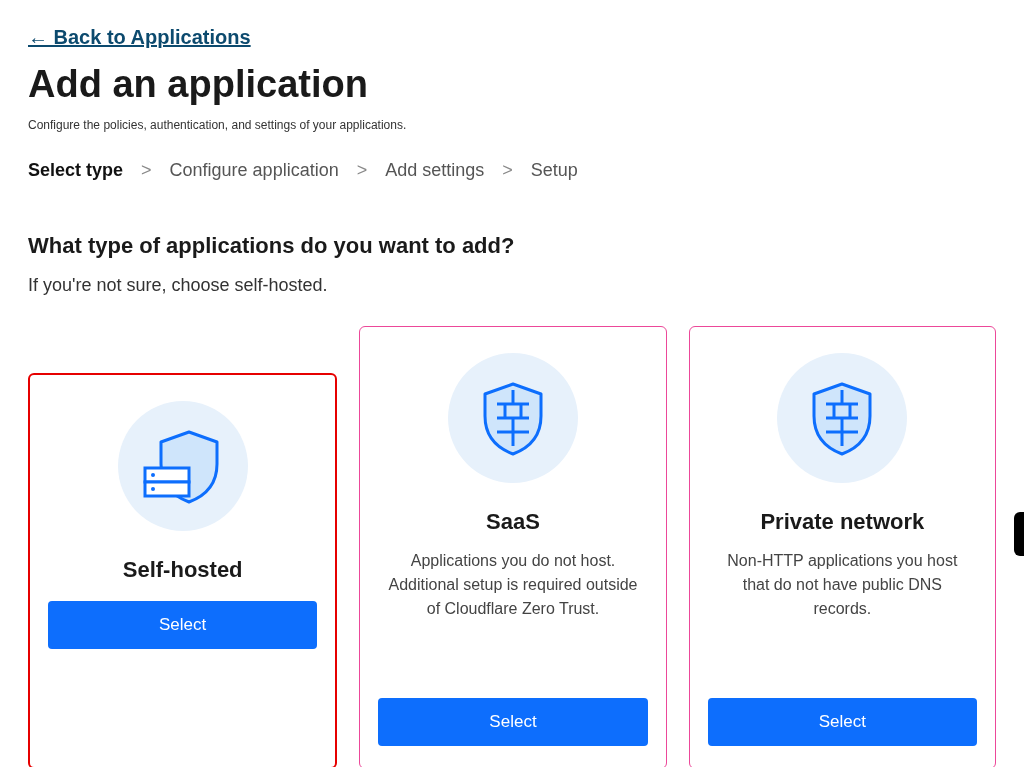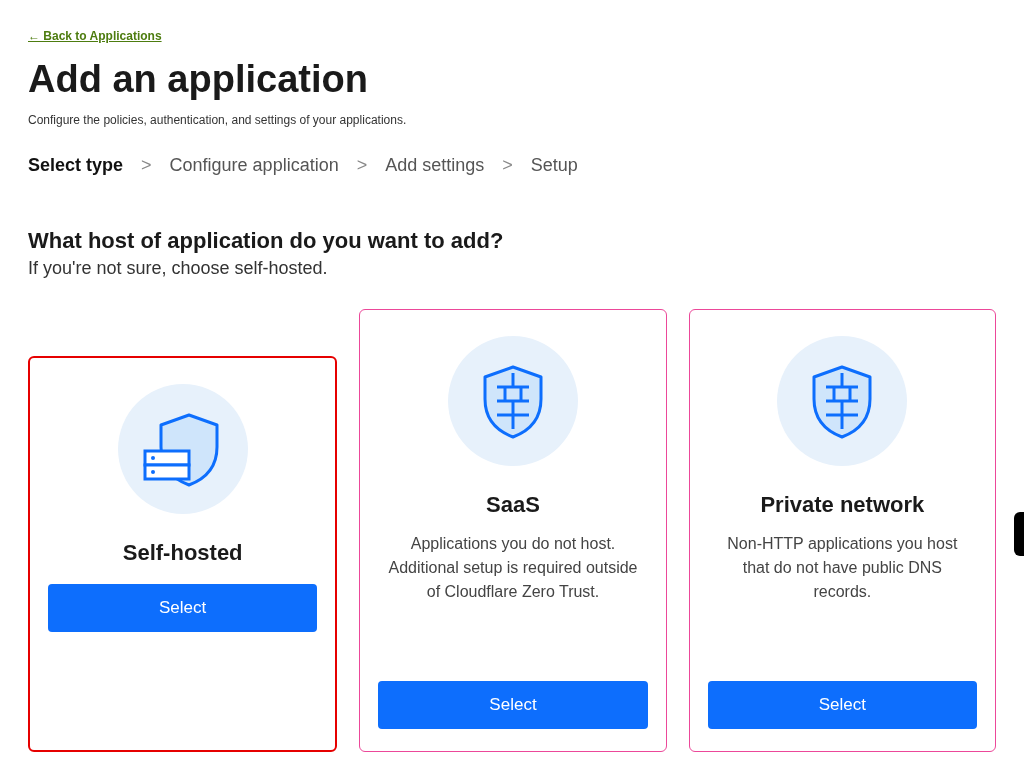--- a/index.html
+++ b/index.html
@@ -3,23 +3,23 @@
   <meta charset="utf-8">
   <style>
     * { margin: 0; padding: 0; box-sizing: border-box; }
     body {
       font-family: -apple-system, BlinkMacSystemFont, "Segoe UI", Helvetica, Arial, sans-serif;
       background: #fff;
       padding: 26px 28px;
       color: #222;
     }
     .back-link {
-      color: #4d7c0f;
+      color: #0c4a6e;
       text-decoration: underline;
-      font-size: 12px;
+      font-size: 20px;
       font-weight: 600;
       cursor: pointer;
     }
     .page-title {
       font-size: 38px;
       font-weight: 700;
       color: #1a1a1a;
       margin-top: 14px;
     }
     .page-subtitle {
@@ -46,21 +46,21 @@
     }
     .section-title {
       font-size: 22px;
       font-weight: 700;
       color: #1a1a1a;
       margin-top: 52px;
     }
     .section-hint {
       font-size: 18px;
       color: #333;
-      margin-top: 4px;
+      margin-top: 16px;
     }
     .cards {
       display: flex;
       gap: 22px;
       margin-top: 30px;
     }
     .card {
       flex: 1;
       border: 1px solid #ec4899;
       border-radius: 6px;
@@ -134,21 +134,21 @@
 <nav class="breadcrumb">
   <span class="breadcrumb-step active">Select type</span>
   <span class="breadcrumb-sep">&gt;</span>
   <span class="breadcrumb-step">Configure application</span>
   <span class="breadcrumb-sep">&gt;</span>
   <span class="breadcrumb-step">Add settings</span>
   <span class="breadcrumb-sep">&gt;</span>
   <span class="breadcrumb-step">Setup</span>
 </nav>
 
-<h2 class="section-title">What host of application do you want to add?</h2>
+<h2 class="section-title">What type of applications do you want to add?</h2>
 <p class="section-hint">If you're not sure, choose self-hosted.</p>
 
 <div class="cards">
 
   <div class="card highlighted">
     <div class="icon-wrap">
       <svg width="100" height="100" viewBox="0 0 100 100">
         <path d="M56 16 L84 26 L84 48 C84 68 72 80 56 86 C40 80 28 68 28 48 L28 26 Z" fill="#cfe5fb" stroke="#0d6efd" stroke-width="3" stroke-linejoin="round"></path>
         <rect x="12" y="52" width="44" height="14" fill="#fff" stroke="#0d6efd" stroke-width="3"></rect>
         <rect x="12" y="66" width="44" height="14" fill="#fff" stroke="#0d6efd" stroke-width="3"></rect>

